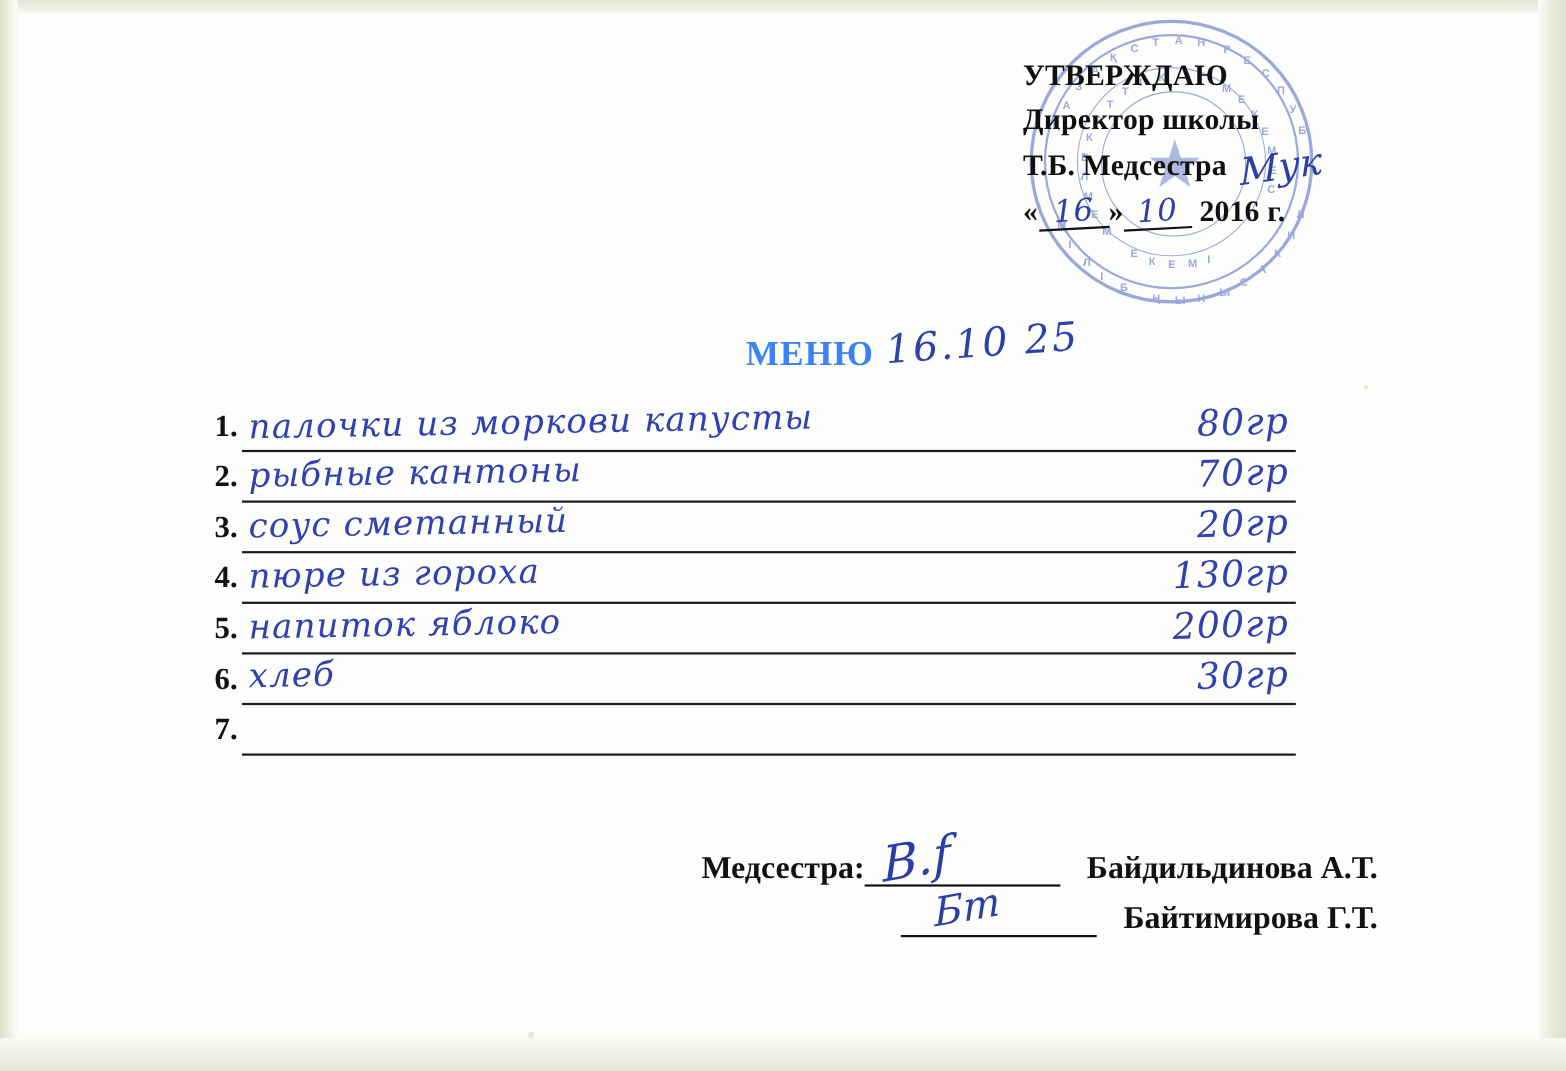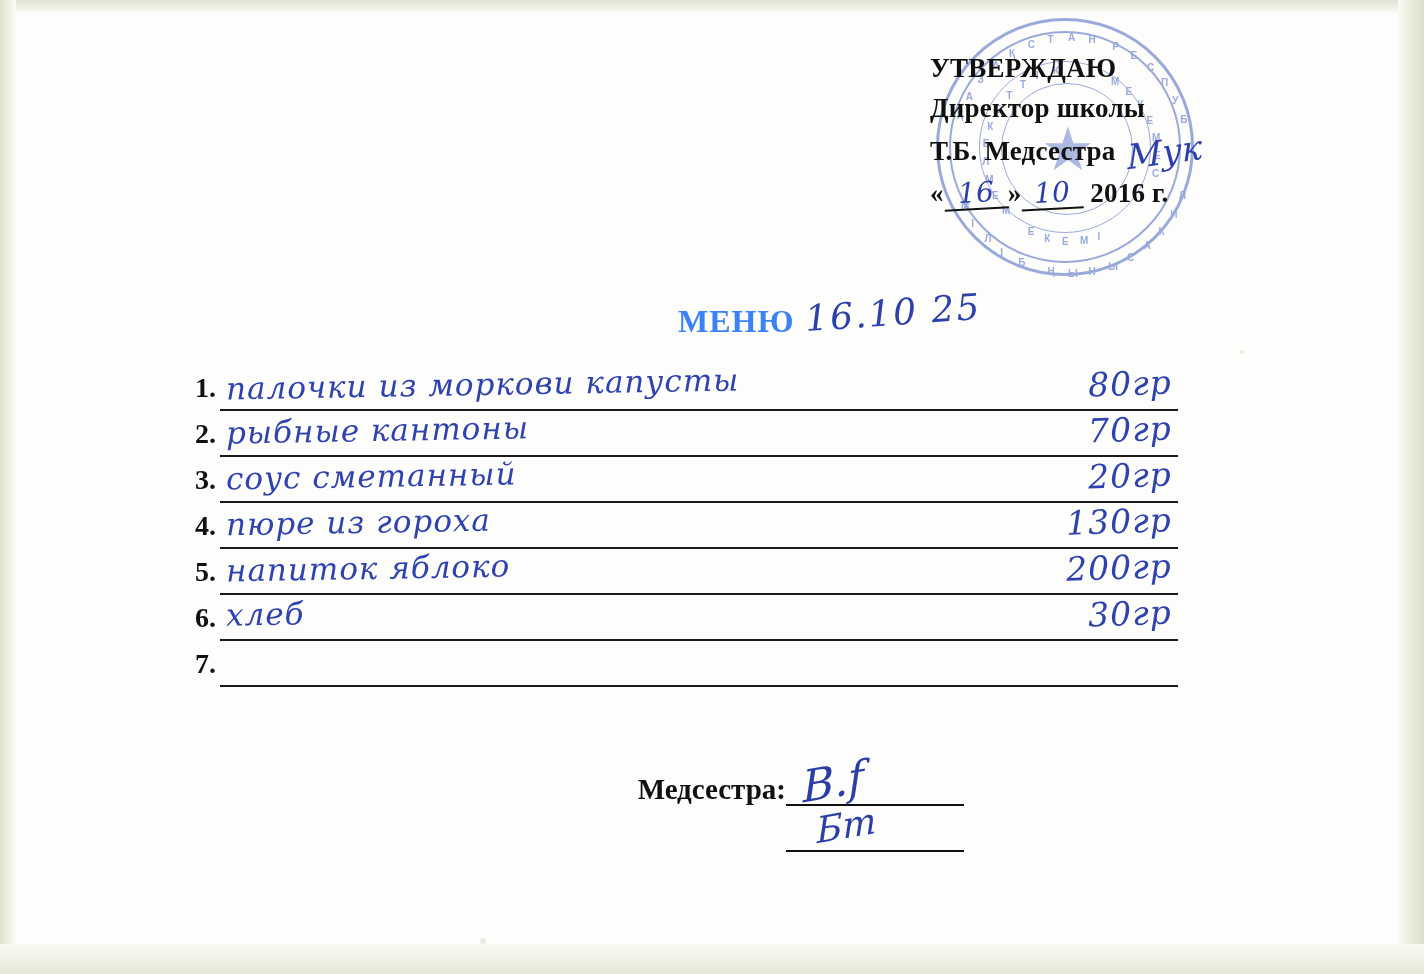--- a/index.html
+++ b/index.html
@@ -422,20 +422,20 @@
       <span class="menu-num">7.</span>
       <span class="menu-dish"></span>
       <span class="menu-qty"></span>
       <span class="menu-line"></span>
     </div>
 
   </div>
 
   <div class="signatures">
     <div class="sig-row">
-      <span class="sig-role">Медсестра:</span><span class="sig-line"><span class="sig-mark">B.f</span></span>
+      <span class="sig-role">Медсестра:</span><span class="sig-line"><span class="sig-mark">B.f</span></span><span class="sig-name">Байдильдинова А.Т.</span>
     </div>
     <div class="sig-row">
-      <span class="sig-line"><span class="sig-mark small">Бт</span></span>
+      <span class="sig-line"><span class="sig-mark small">Бт</span></span><span class="sig-name">Байтимирова Г.Т.</span>
     </div>
   </div>
 
 </div>
 
 </body></html>

